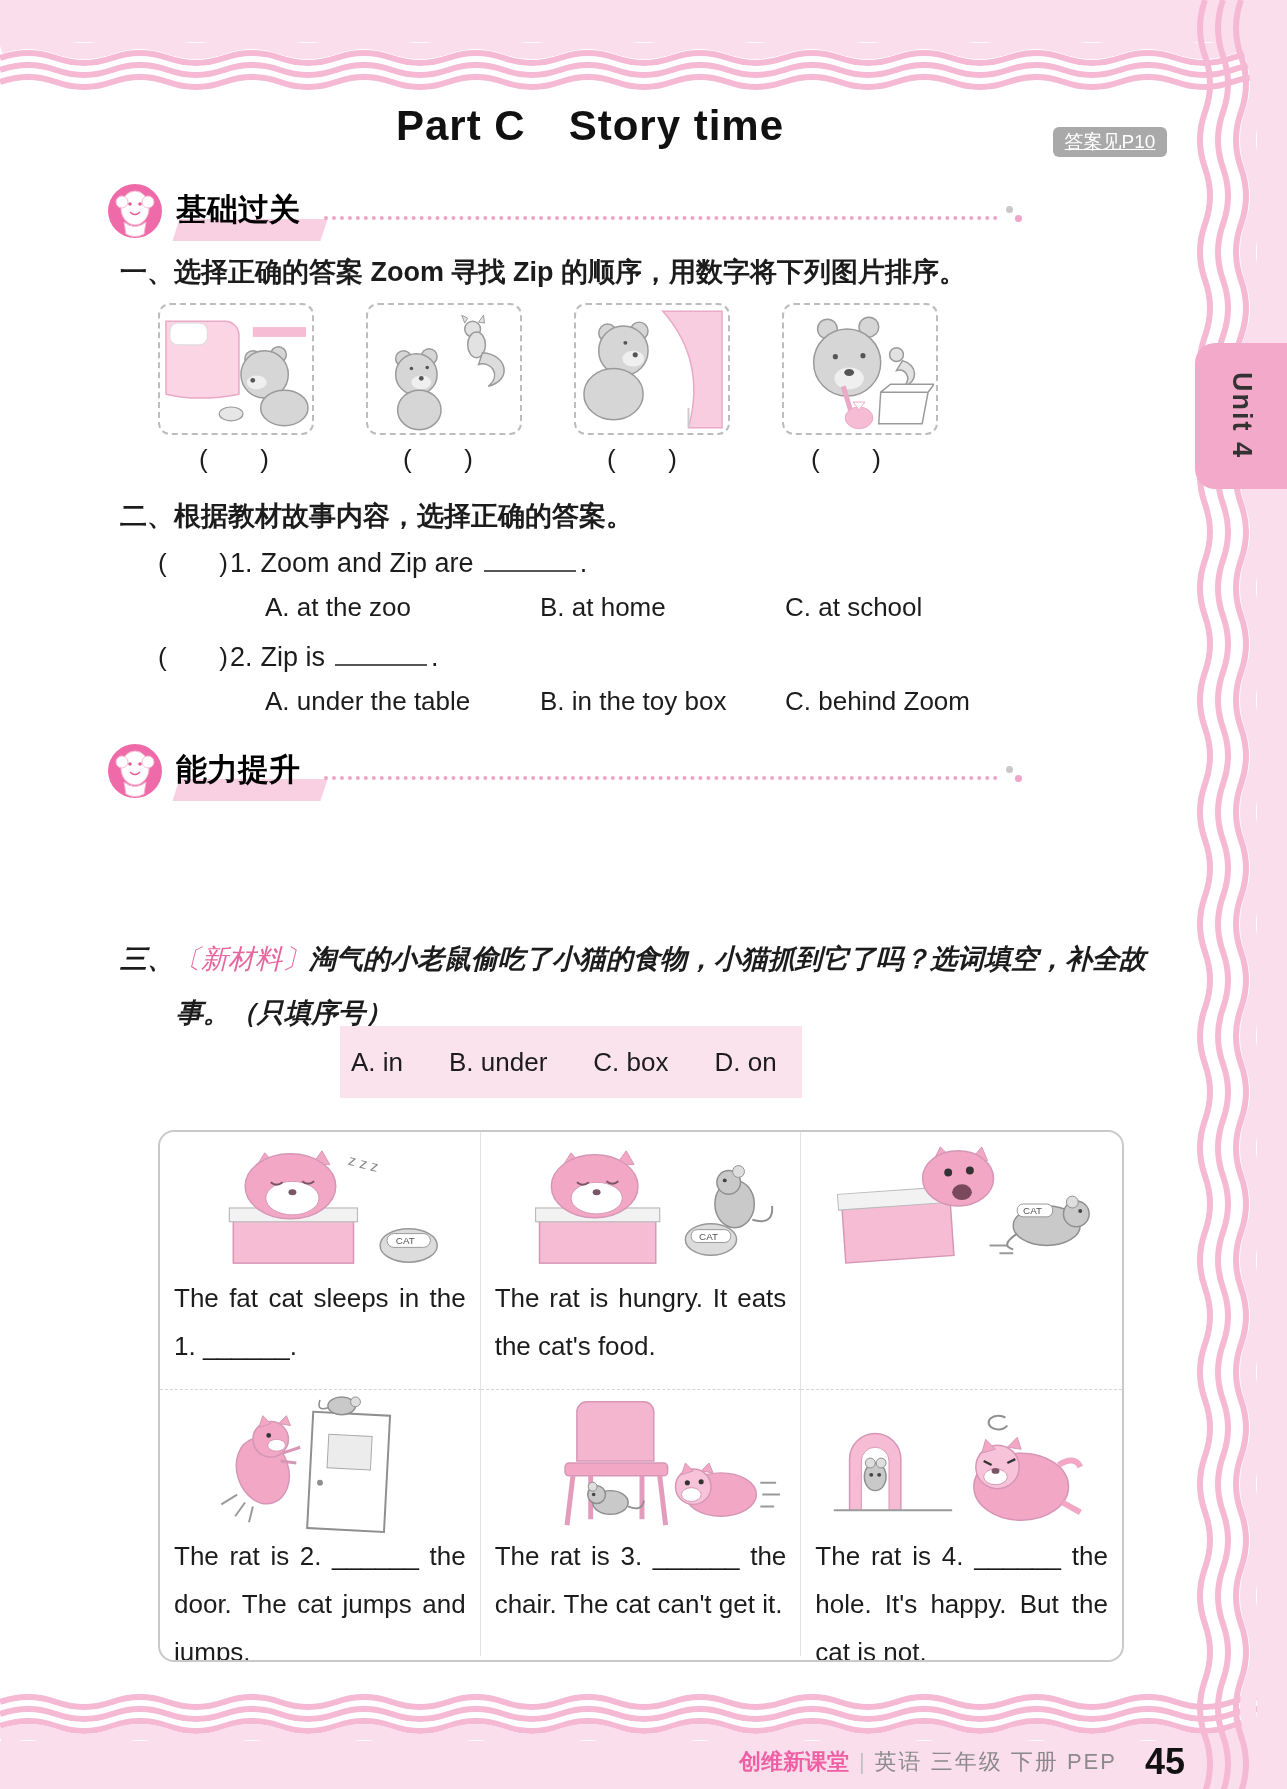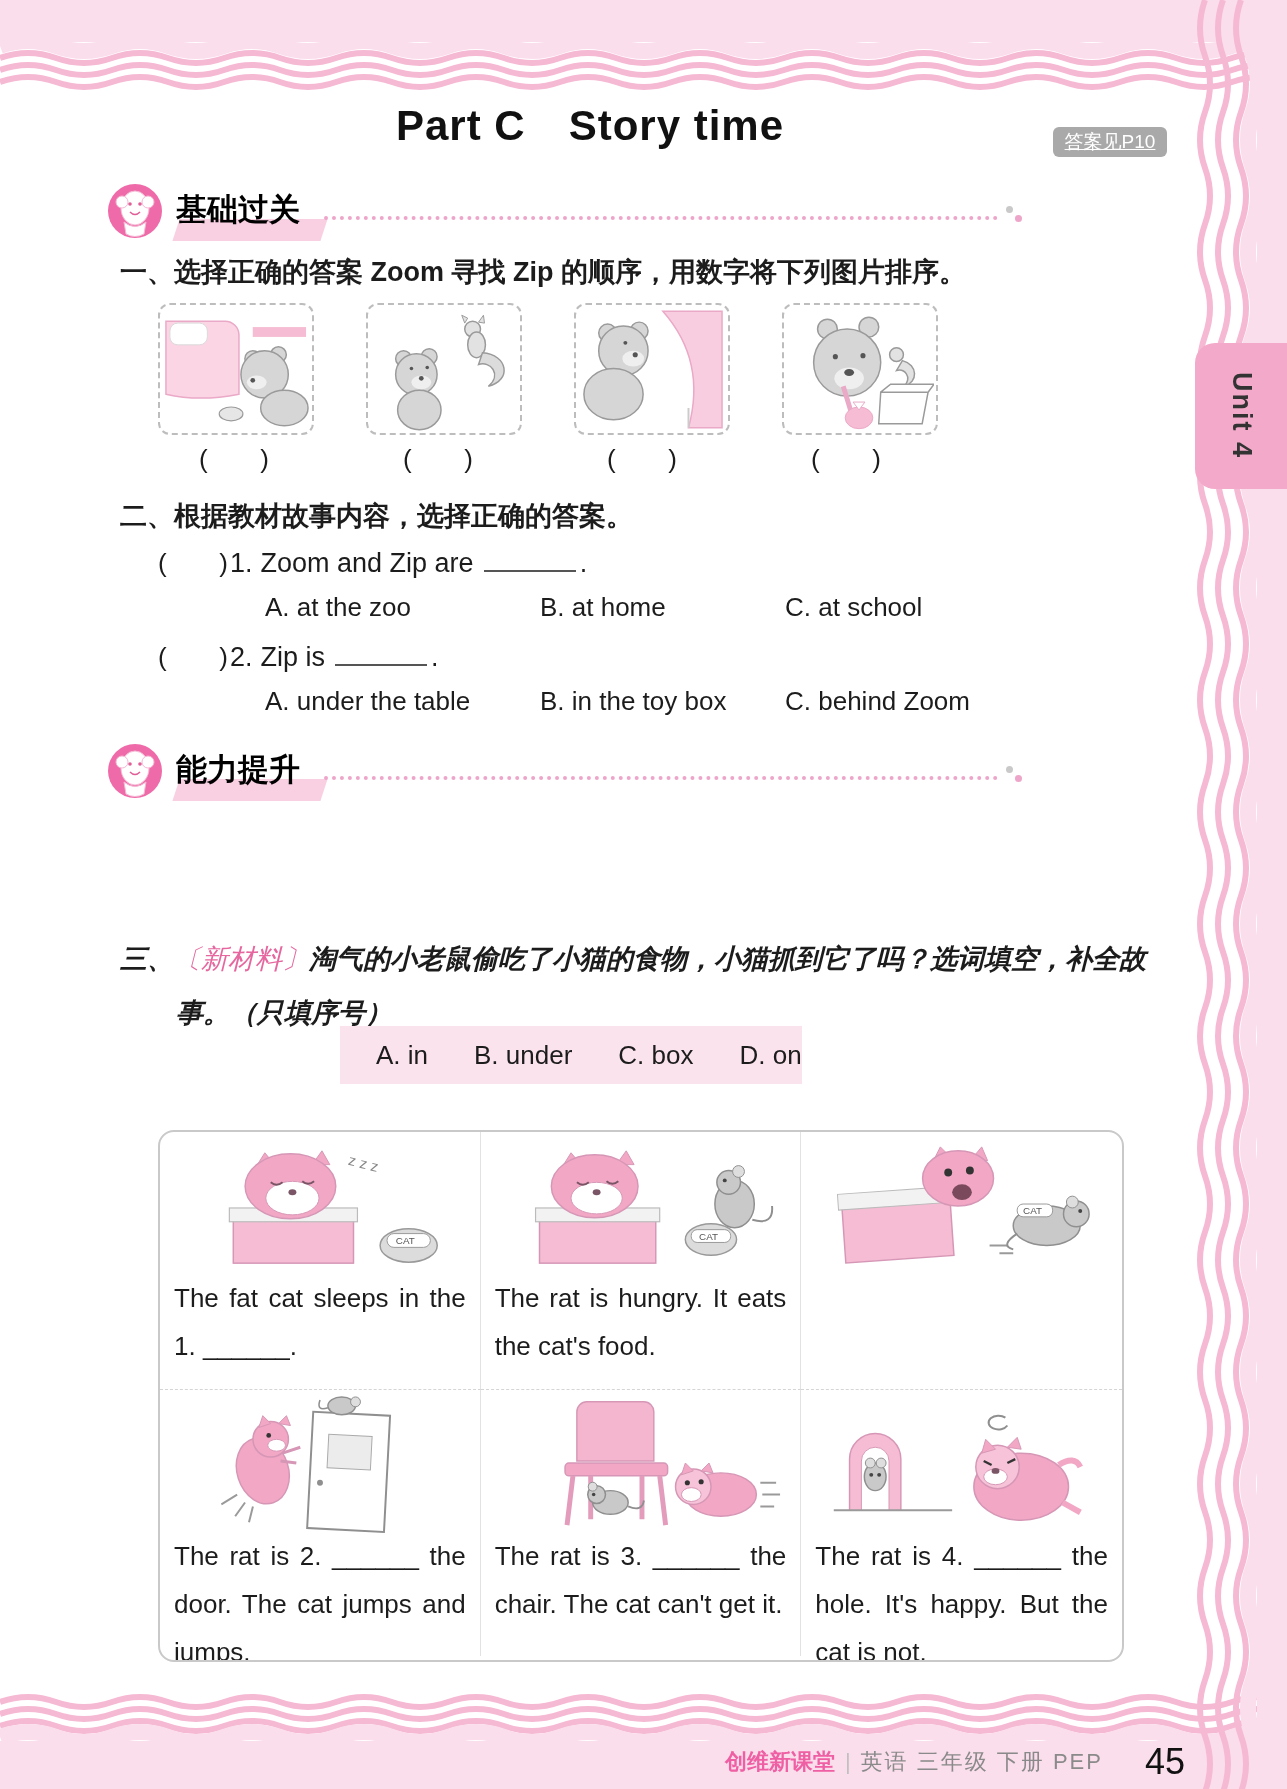--- a/index.html
+++ b/index.html
@@ -81,22 +81,22 @@
   .opts{position:absolute;left:265px;display:flex;font-size:26px;z-index:1;}
   .opts .opt1{width:275px;}
   .opts .opt2{width:245px;}
 
   
   .q3-block{position:absolute;top:932px;left:120px;width:1005px;font-size:27px;font-weight:bold;line-height:54px;z-index:1;
     padding-left:56px;text-indent:-56px;font-style:italic;}
   .q3-tag{color:#e6679f;font-weight:normal;}
 
   .word-bank{
-    position:absolute;top:1026px;left:340px;width:462px;height:58px;background:#fbe3ee;
-    display:flex;align-items:center;gap:46px;padding-left:36px;box-sizing:border-box;
+    position:absolute;top:1026px;left:340px;width:462px;height:72px;background:#fbe3ee;
+    display:flex;align-items:center;gap:46px;padding-left:11px;box-sizing:border-box;
     font-size:26px;z-index:1;
   }
 
   
   .story-grid{
     position:absolute;top:1130px;left:158px;width:962px;height:528px;
     border:2px solid #c9c9c9;border-radius:16px;display:grid;
     grid-template-columns:1fr 1fr 1fr;grid-template-rows:258px 266px;
     overflow:hidden;background:#fff;z-index:1;
   }
@@ -104,21 +104,21 @@
   .cell.c1,.cell.c2{border-right:1px solid #e2e2e2;}
   .cell.r1{border-bottom:1px dashed #d5d5d5;}
   .cell-img{height:136px;display:flex;align-items:center;justify-content:center;}
   .cell-text{font-size:26px;line-height:48px;text-align:justify;padding:0 4px;}
 
   
   .footer{position:absolute;top:1741px;right:102px;display:flex;align-items:center;gap:10px;z-index:2;}
   .footer .brand{color:#ee5fa3;font-weight:bold;font-size:22px;}
   .footer .div{color:#c0c0c0;font-size:22px;}
   .footer .info{color:#8a8a8a;font-size:22px;letter-spacing:2px;}
-  .footer .pageno{color:#111;font-size:36px;font-weight:normal;margin-left:32px;}
+  .footer .pageno{color:#111;font-size:36px;font-weight:bold;margin-left:18px;}
 </style>
 </head>
 <body>
 
 <svg id="band-top" class="band" width="1287" height="95">
   <rect x="0" y="0" width="1287" height="42" fill="#fbdeec"></rect>
   <path fill="none" stroke="#fbdeec" stroke-width="16" d="M0,46 q28,-10 56,0 t56,0 t56,0 t56,0 t56,0 t56,0 t56,0 t56,0 t56,0 t56,0 t56,0 t56,0 t56,0 t56,0 t56,0 t56,0 t56,0 t56,0 t56,0 t56,0 t56,0 t56,0 t56,0 t56,0 t56,0"></path>
   <path fill="none" stroke="#f6b9d4" stroke-width="6" d="M0,58 q28,-10 56,0 t56,0 t56,0 t56,0 t56,0 t56,0 t56,0 t56,0 t56,0 t56,0 t56,0 t56,0 t56,0 t56,0 t56,0 t56,0 t56,0 t56,0 t56,0 t56,0 t56,0 t56,0 t56,0 t56,0 t56,0"></path>
   <path fill="none" stroke="#f6b9d4" stroke-width="6" d="M0,70 q28,-10 56,0 t56,0 t56,0 t56,0 t56,0 t56,0 t56,0 t56,0 t56,0 t56,0 t56,0 t56,0 t56,0 t56,0 t56,0 t56,0 t56,0 t56,0 t56,0 t56,0 t56,0 t56,0 t56,0 t56,0 t56,0"></path>
   <path fill="none" stroke="#f6b9d4" stroke-width="6" d="M0,82 q28,-10 56,0 t56,0 t56,0 t56,0 t56,0 t56,0 t56,0 t56,0 t56,0 t56,0 t56,0 t56,0 t56,0 t56,0 t56,0 t56,0 t56,0 t56,0 t56,0 t56,0 t56,0 t56,0 t56,0 t56,0 t56,0"></path>

